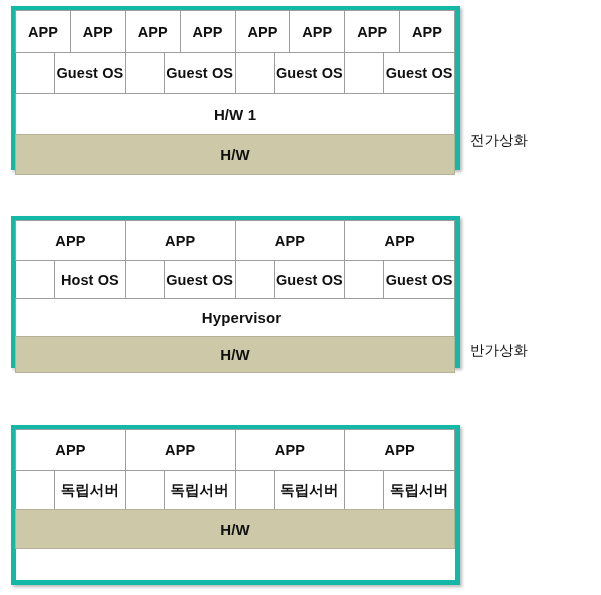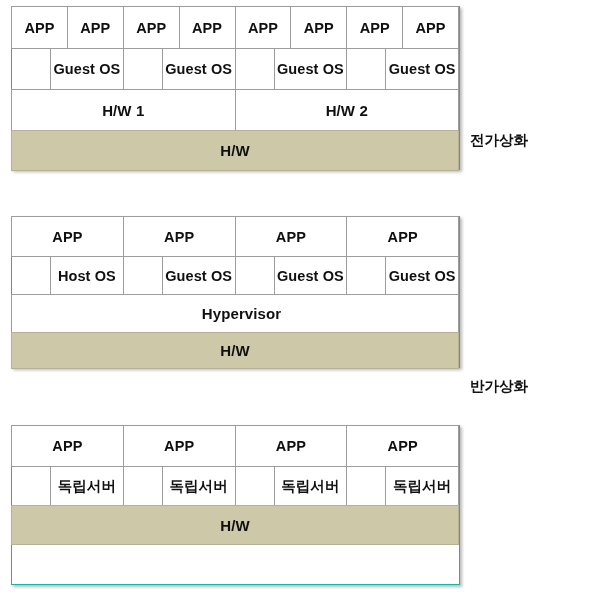--- a/index.html
+++ b/index.html
@@ -21,21 +21,21 @@
     width: 601px;
     height: 595px;
   }
 
   
   .stack {
     position: absolute;
     box-sizing: border-box;
     box-shadow: 2px 2px 3px rgba(0,0,0,0.28);
     background: #ffffff;
-    border: 1px solid #14b8a6;
+    border: 5px solid #14b8a6;
   }
 
   .row {
     display: flex;
     width: 100%;
     box-sizing: border-box;
   }
 
   .cell {
     box-sizing: border-box;
@@ -58,21 +58,21 @@
   .cell.wide     { font-size: 15px; }
   .cell.hw-base  {
     background: #cdc8a8;
     border-color: #b5b096;
     font-size: 15px;
   }
 
   
   .caption {
     position: absolute;
-    font-weight: bold;
+    font-weight: normal;
     font-size: 14.5px;
     color: #111111;
     white-space: nowrap;
   }
 </style>
 </head>
 <body>
 
 <div class="canvas">
 
@@ -88,21 +88,20 @@
         <div class="cell app" style="flex: 1 1 0px;">APP</div>
       </div>
       <div class="row" style="height: 41px;">
         <div class="cell os" style="flex: 1 1 0px;">Guest OS</div>
         <div class="cell os" style="flex: 1 1 0px;">Guest OS</div>
         <div class="cell os" style="flex: 1 1 0px;">Guest OS</div>
         <div class="cell os" style="flex: 1 1 0px;">Guest OS</div>
       </div>
       <div class="row" style="height: 41px;">
         <div class="cell wide" style="flex: 1 1 0px;">H/W 1</div>
-        <div class="cell wide" style="flex: 1 1 0px;">H/W 2</div>
       </div>
       <div class="row" style="height: 40px;">
         <div class="cell wide hw-base" style="flex: 1 1 0px;">H/W</div>
       </div>
     </div>
     <div class="caption" style="left: 470px; top: 131px;">전가상화</div>
     <div class="stack" style="left: 11px; top: 216px; width: 449px; height: 152px;">
       <div class="row" style="height: 40px;">
         <div class="cell app" style="flex: 1 1 0px;">APP</div>
         <div class="cell app" style="flex: 1 1 0px;">APP</div>
@@ -115,21 +114,21 @@
         <div class="cell os" style="flex: 1 1 0px;">Guest OS</div>
         <div class="cell os" style="flex: 1 1 0px;">Guest OS</div>
       </div>
       <div class="row" style="height: 38px;">
         <div class="cell wide" style="flex: 1 1 0px; padding-left: 13px;">Hypervisor</div>
       </div>
       <div class="row" style="height: 36px;">
         <div class="cell wide hw-base" style="flex: 1 1 0px;">H/W</div>
       </div>
     </div>
-    <div class="caption" style="left: 470px; top: 341px; margin-top: 36px;">반가상화</div>
+    <div class="caption" style="left: 470px; top: 341px;">반가상화</div>
     <div class="stack" style="left: 11px; top: 425px; width: 449px; height: 160px;">
       <div class="row" style="height: 41px;">
         <div class="cell app" style="flex: 1 1 0px;">APP</div>
         <div class="cell app" style="flex: 1 1 0px;">APP</div>
         <div class="cell app" style="flex: 1 1 0px;">APP</div>
         <div class="cell app" style="flex: 1 1 0px;">APP</div>
       </div>
       <div class="row" style="height: 39px;">
         <div class="cell os" style="flex: 1 1 0px;">독립서버</div>
         <div class="cell os" style="flex: 1 1 0px;">독립서버</div>

